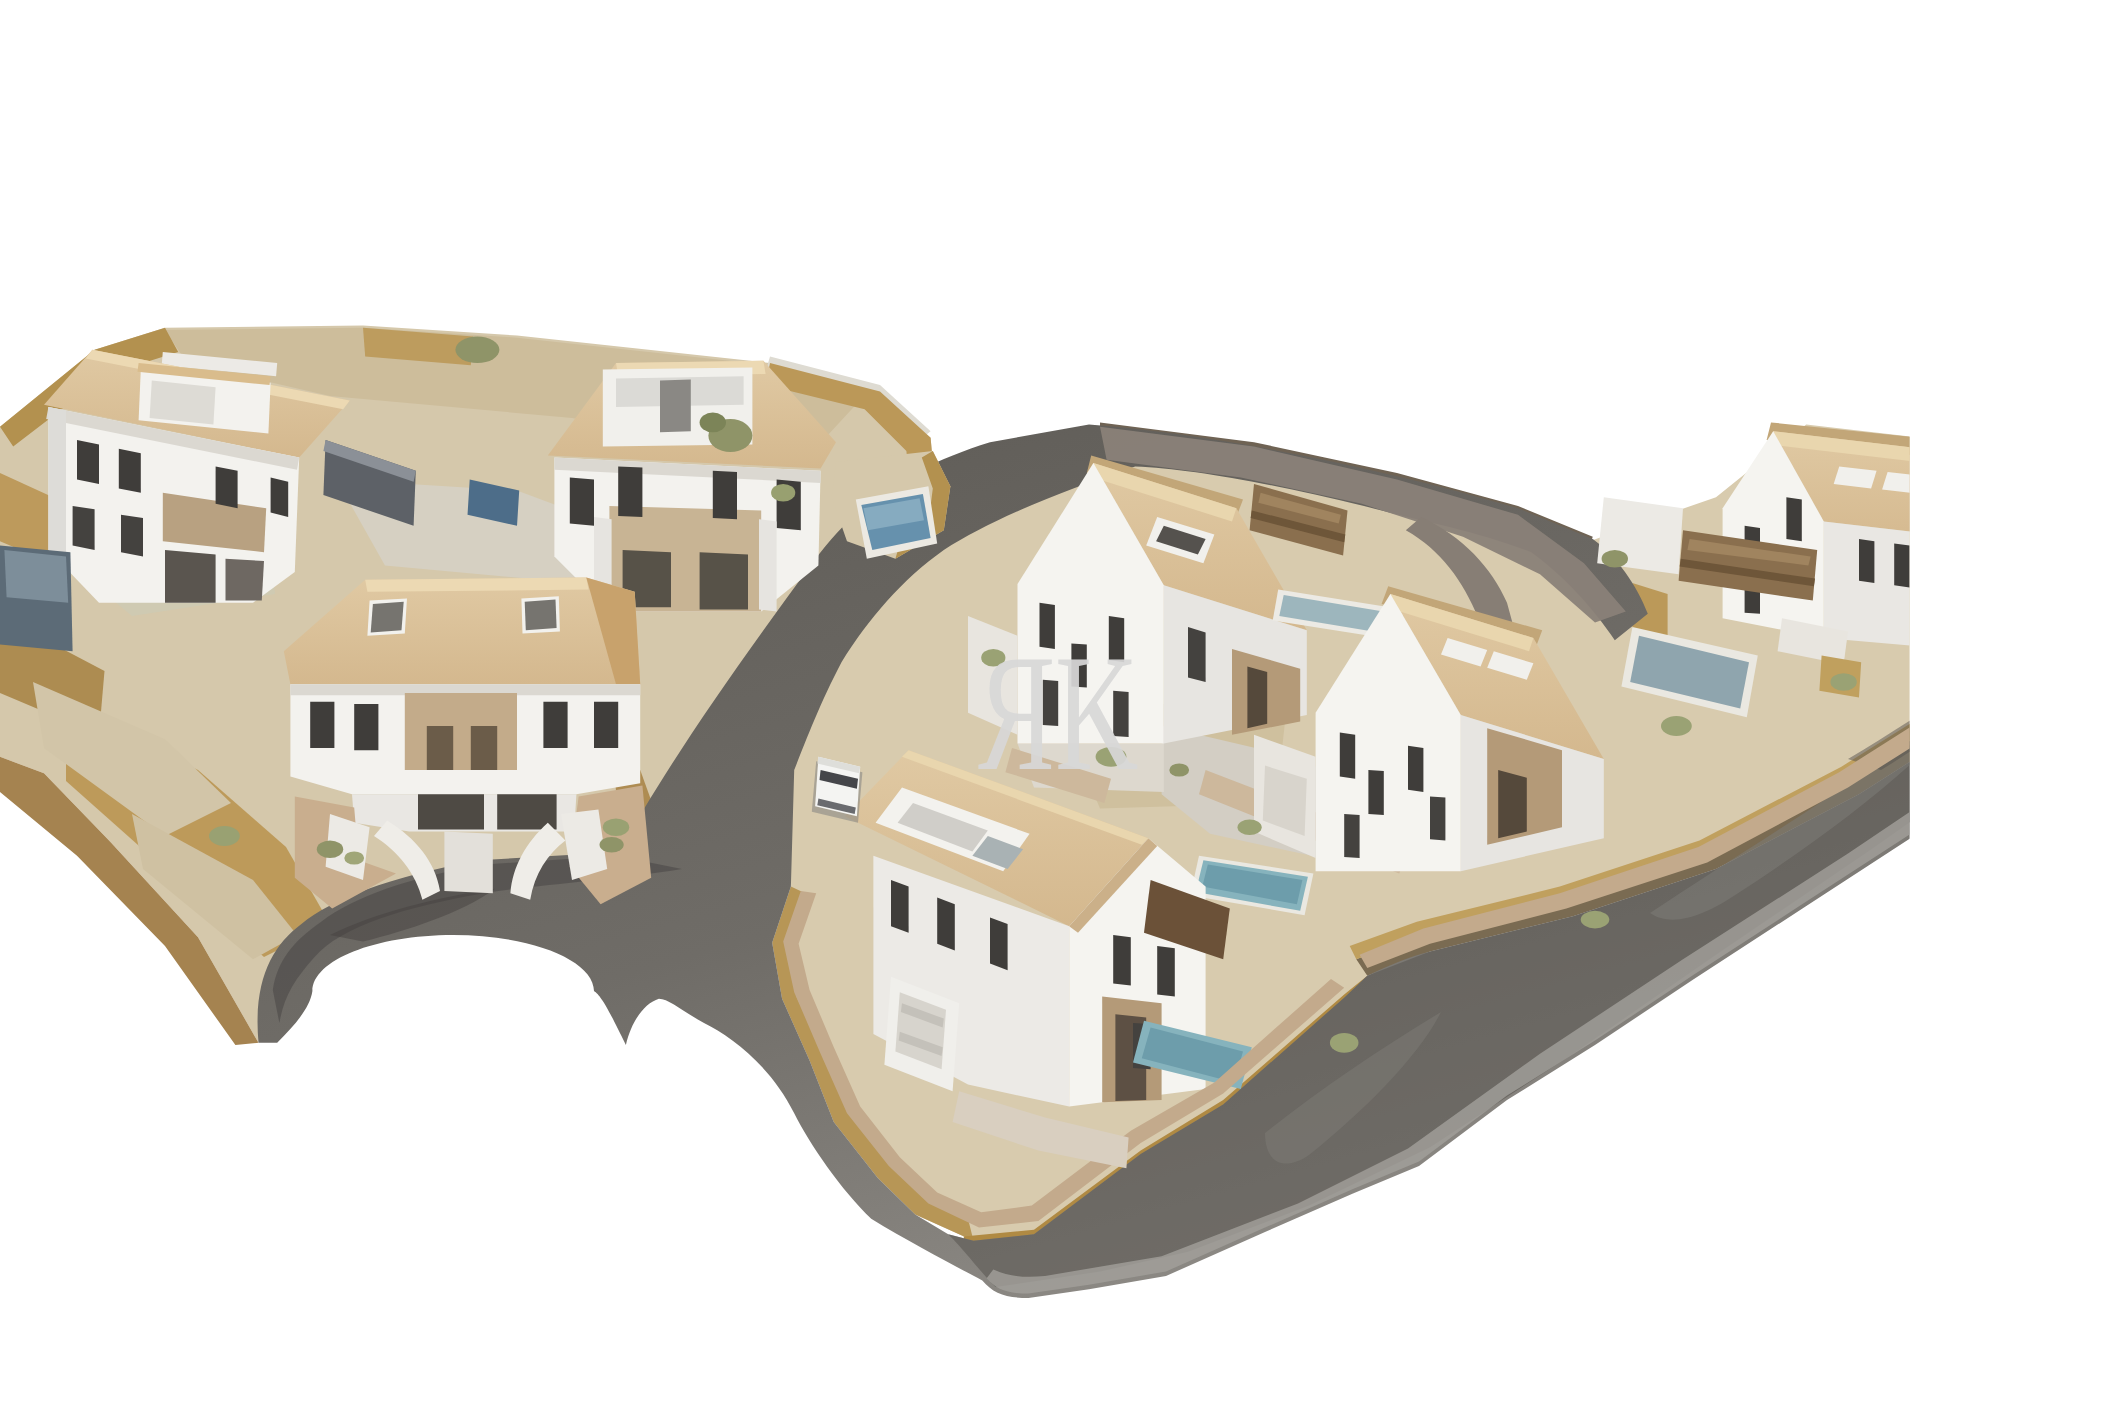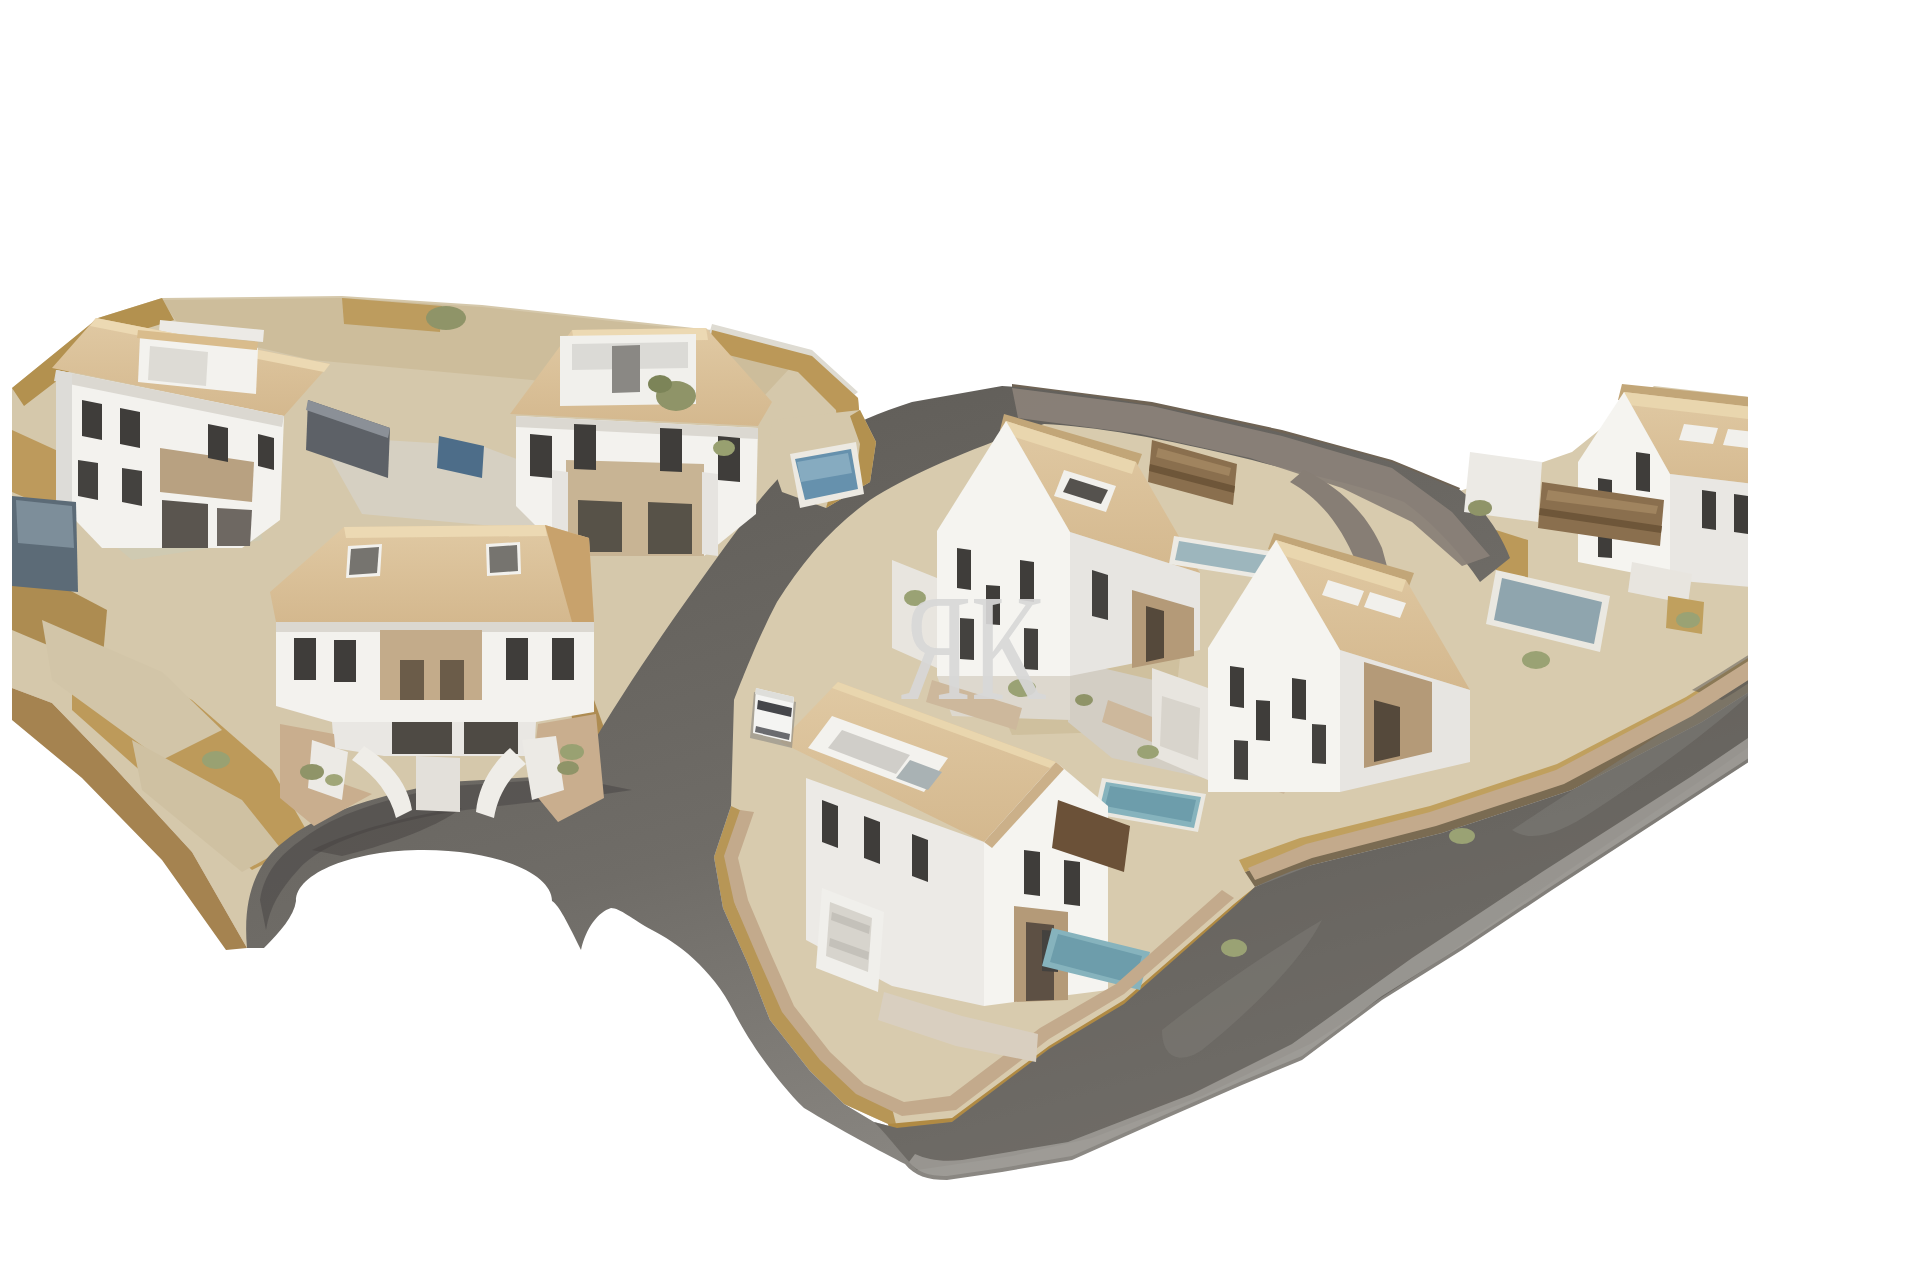--- a/index.html
+++ b/index.html
@@ -1,16 +1,16 @@
 <!DOCTYPE html>
 <html><head>
 <meta charset="utf-8">
 <style>
   html,body{margin:0;padding:0;background:#ffffff;}
-  .page{width:1736px;height:1280px;position:relative;overflow:hidden;background:#ffffff;font-family:"Liberation Sans",sans-serif;padding-left:12px;}
+  .page{width:1736px;height:1280px;position:relative;overflow:hidden;background:#ffffff;font-family:"Liberation Sans",sans-serif;}
 </style>
 </head>
 <body>
 <div class="page">
 <svg width="1920" height="1280" viewBox="0 0 1920 1280" xmlns="http://www.w3.org/2000/svg">
 <defs>
   <linearGradient id="roadMain" x1="0" y1="0" x2="0.6" y2="1">
     <stop offset="0" stop-color="#5c5954"></stop>
     <stop offset="0.55" stop-color="#6f6c67"></stop>
     <stop offset="1" stop-color="#908d88"></stop>

